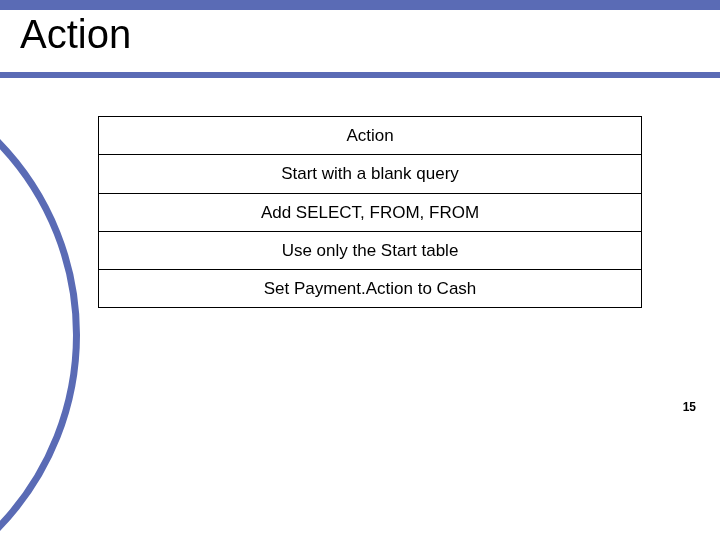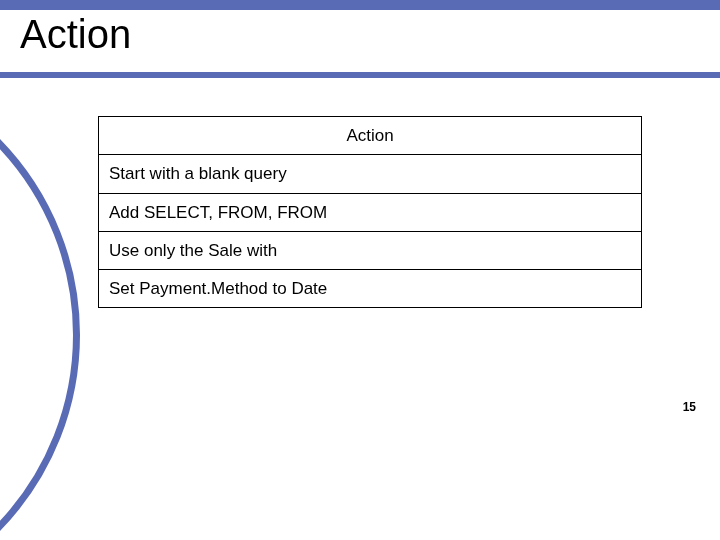--- a/index.html
+++ b/index.html
@@ -57,21 +57,21 @@
     left: 98px;
     width: 544px;
     border-collapse: collapse;
     table-layout: fixed;
   }
   .table th, .table td {
     border: 1px solid #000;
     padding: 8px 10px;
     font-size: 17px;
     color: #000;
-    text-align: left;
+    text-align: center;
     vertical-align: top;
     line-height: 1.25;
     background: #ffffff;
   }
   .table th {
     text-align: center;
     font-weight: 400;
   }
   .page-number {
     position: absolute;
@@ -98,22 +98,22 @@
       </tr>
     </thead>
     <tbody>
       <tr>
           <td>Start with a blank query</td>
         </tr>
       <tr>
           <td>Add SELECT, FROM, FROM</td>
         </tr>
       <tr>
-          <td>Use only the Sale with</td>
+          <td>Use only the Start table</td>
         </tr>
       <tr>
-          <td>Set Payment.Method to Date</td>
+          <td>Set Payment.Action to Cash</td>
         </tr>
     </tbody>
   </table>
 
   <div class="page-number">15</div>
 </div>
 
 </body></html>

